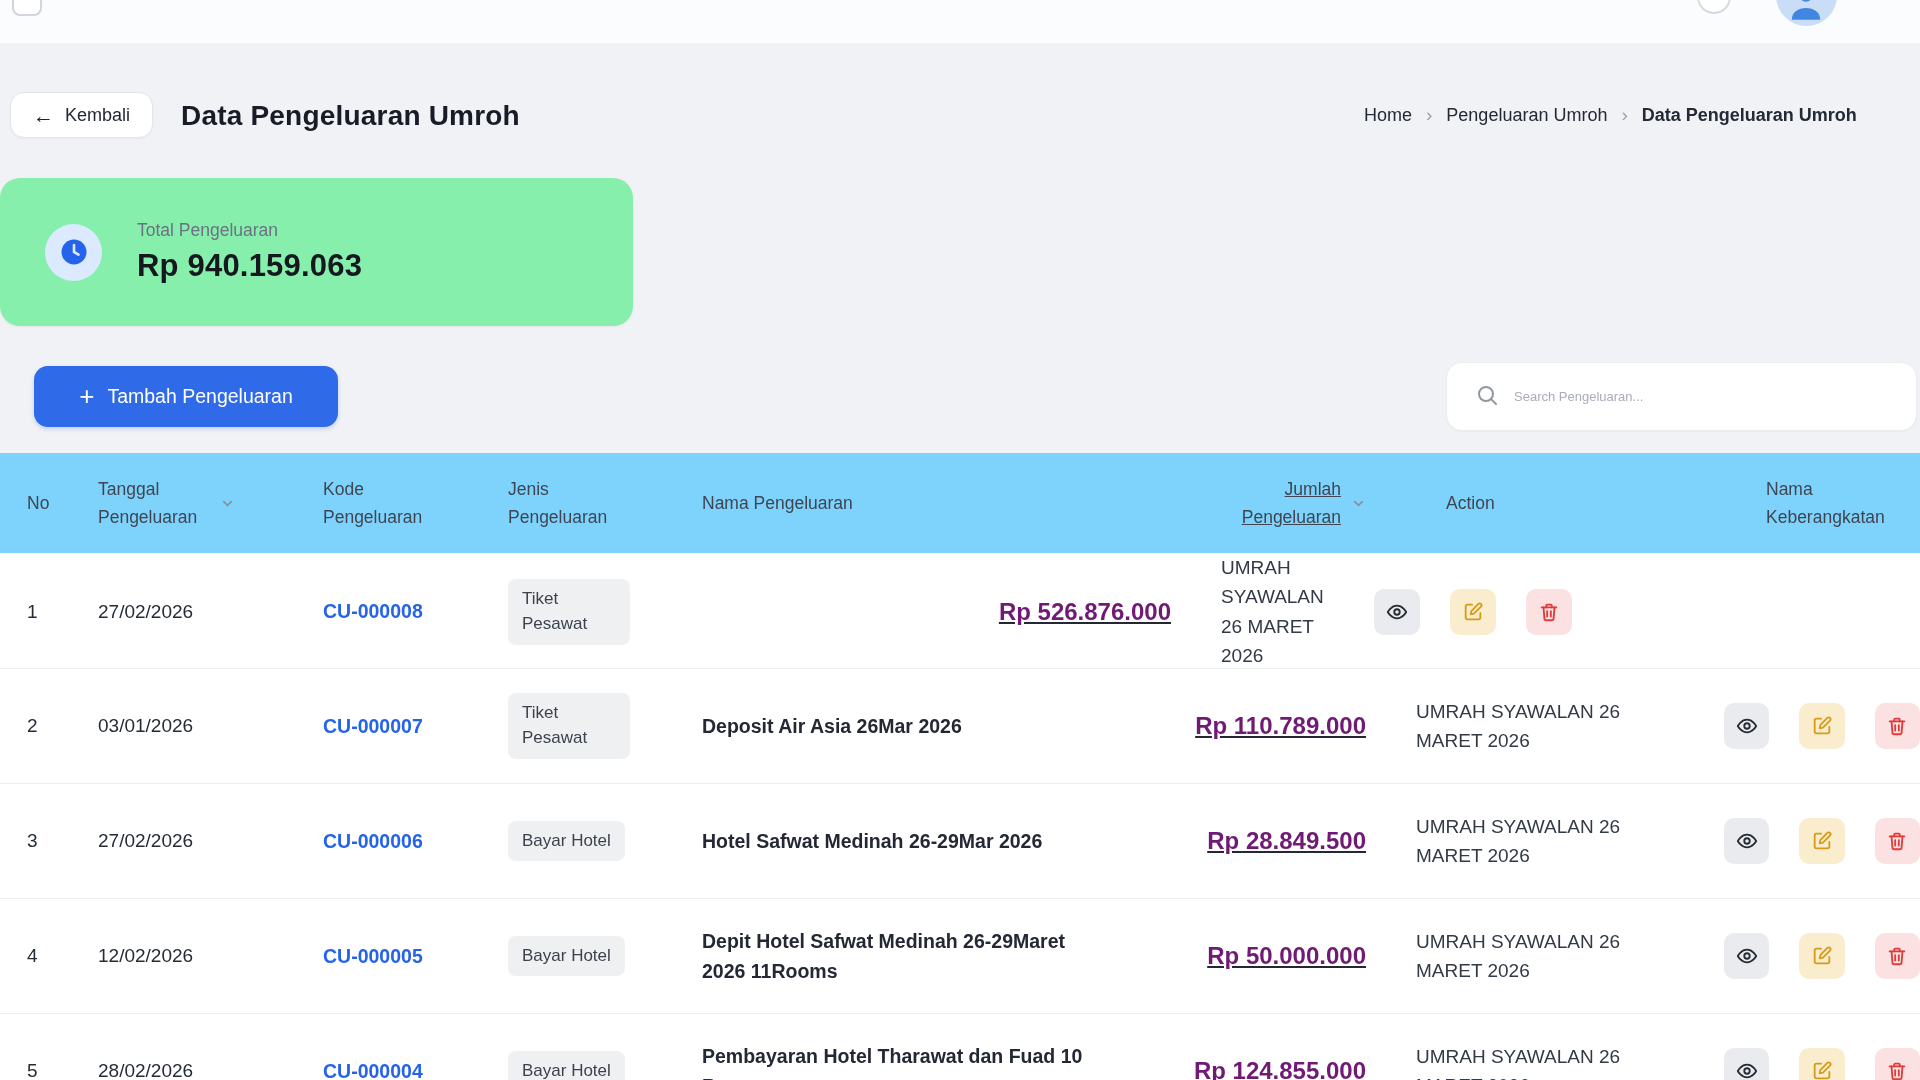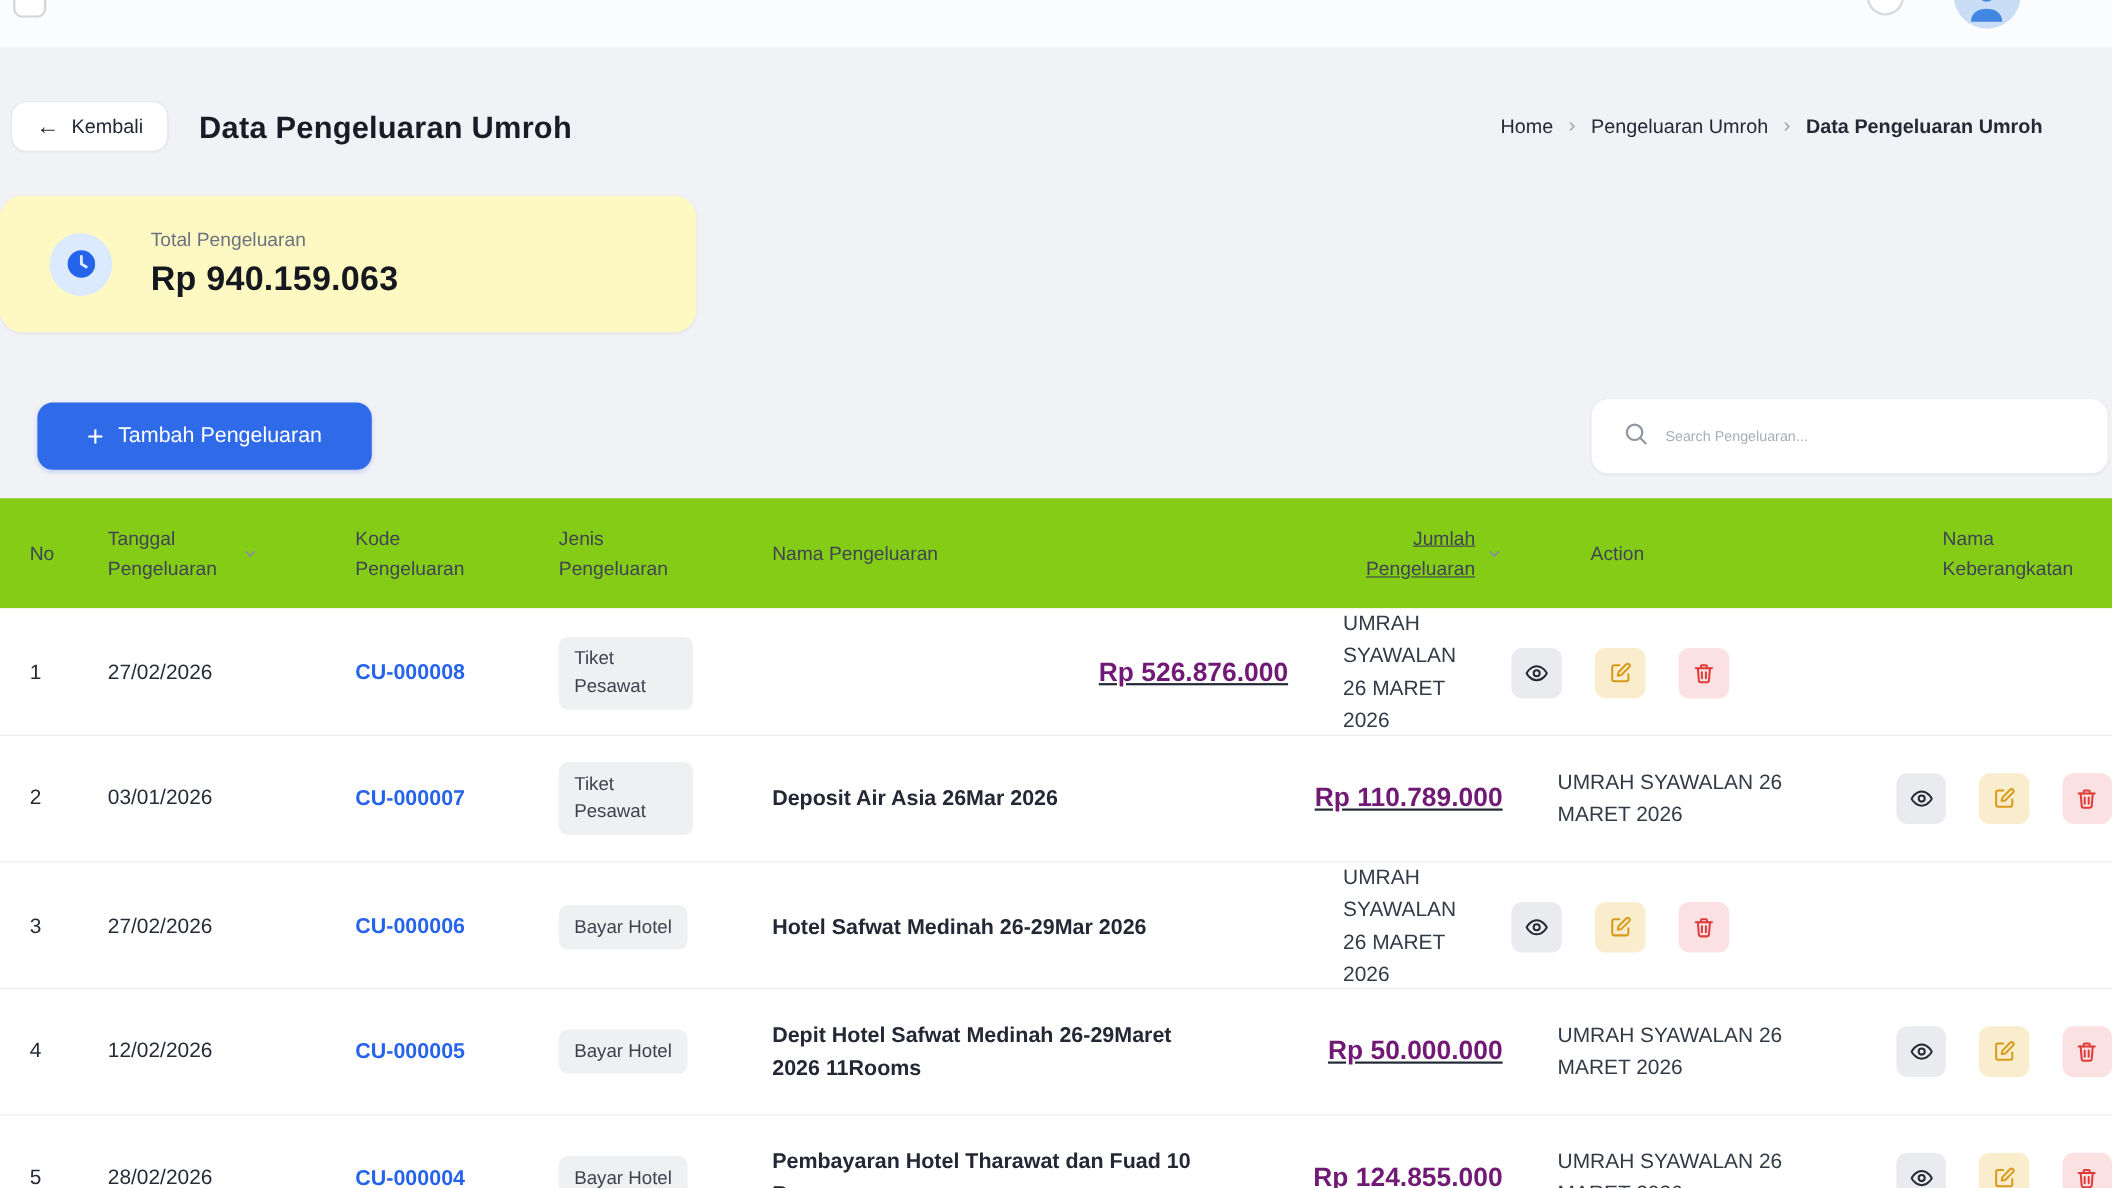--- a/index.html
+++ b/index.html
@@ -30,22 +30,22 @@
   .page-title { position:absolute; left:181px; top:8px; font-size:28px; font-weight:700;
     color:#171c26; letter-spacing:.2px; white-space:nowrap; }
   .breadcrumb { position:absolute; left:1364px; top:12px; white-space:nowrap;
     font-size:18px; color:#242a35; display:flex; align-items:center; gap:14px; }
   .crumb { color:#242a35; text-decoration:none; cursor:pointer; }
   .crumb.current { font-weight:700; }
   .crumb-sep { color:#9aa1ab; font-size:19px; }
   .crumb-sep::before { content:"›"; }
 
   
-  .summary-card { position:absolute; left:0; top:178px; width:633px; height:124px;
-    background:#fef9c3; border-radius:20px; box-shadow:0 1px 3px rgba(16,24,40,.05);
+  .summary-card { position:absolute; left:0; top:178px; width:633px; height:148px;
+    background:#86efac; border-radius:20px; box-shadow:0 1px 3px rgba(16,24,40,.05);
     display:flex; align-items:center; }
   .clock-wrap { width:57px; height:57px; border-radius:50%; background:#dbeafe;
     margin-left:45px; display:flex; align-items:center; justify-content:center; flex:0 0 auto; }
   .summary-texts { margin-left:35px; display:flex; flex-direction:column; gap:7px; }
   .summary-label { font-size:17.5px; color:#6b7280; }
   .summary-value { font-size:31px; font-weight:700; color:#15181e; letter-spacing:.2px; }
 
   
   .add-btn { position:absolute; left:34px; top:366px; width:304px; height:61px;
     background:#2f6ae8; color:#fff; border:none; border-radius:14px; cursor:pointer;
@@ -58,21 +58,21 @@
     display:flex; align-items:center; padding:0 22px 0 28px; gap:15px;
     box-shadow:0 1px 2px rgba(16,24,40,.04); }
   .search-box input { flex:1; border:none; outline:none; background:transparent;
     font-family:inherit; font-size:13px; color:#232834; }
   .search-box input::placeholder { color:#a8adb7; }
 
   
   .table { position:absolute; left:0; top:453px; width:1920px; }
   .thead, .trow { display:grid;
     grid-template-columns:98px 225px 185px 194px 469px 195px 350px 204px; }
-  .thead { height:100px; background:#84cc16; }
+  .thead { height:100px; background:#7dd3fc; }
   .trow { height:115px; background:#fff; }
   .trow + .trow { border-top:1px solid #edeef1; }
   .cell { display:flex; align-items:center; min-width:0; }
   .c-no { padding-left:27px; }
   .c-jumlah { justify-content:flex-end; text-align:right;text-decoration:underline; }
   .c-keb { padding-left:50px; padding-right:70px; }
   .c-action { padding-left:8px; gap:30px; }
   .c-nama { padding-right:85px; }
 
   .hcell { font-size:17.5px; color:#3f4553; font-weight:500; }
@@ -290,20 +290,23 @@
     <div class="cell td-plain">27/02/2026</div>
     <div class="cell">
         <a class="kode-link">CU-000006</a>
       </div>
     <div class="cell">
         <span class="badge">Bayar Hotel</span>
       </div>
     <div class="cell c-nama">
         <span class="nama-text">Hotel Safwat Medinah 26-29Mar 2026</span>
       </div>
+    <div class="cell c-jumlah">
+        <span class="jumlah-text">Rp 28.849.500</span>
+      </div>
     <div class="cell c-keb">
         <span class="keb-text">UMRAH SYAWALAN 26 MARET 2026</span>
       </div>
     <div class="cell c-action">
       <button class="act view">
           <span>
             <svg width="22" height="22" viewBox="0 0 24 24" fill="none" stroke="currentColor" stroke-width="2" stroke-linecap="round" stroke-linejoin="round">
               <path d="M2 12s3.5-7 10-7 10 7 10 7-3.5 7-10 7S2 12 2 12z"></path>
               <circle cx="12" cy="12" r="3"></circle>
             </svg>

